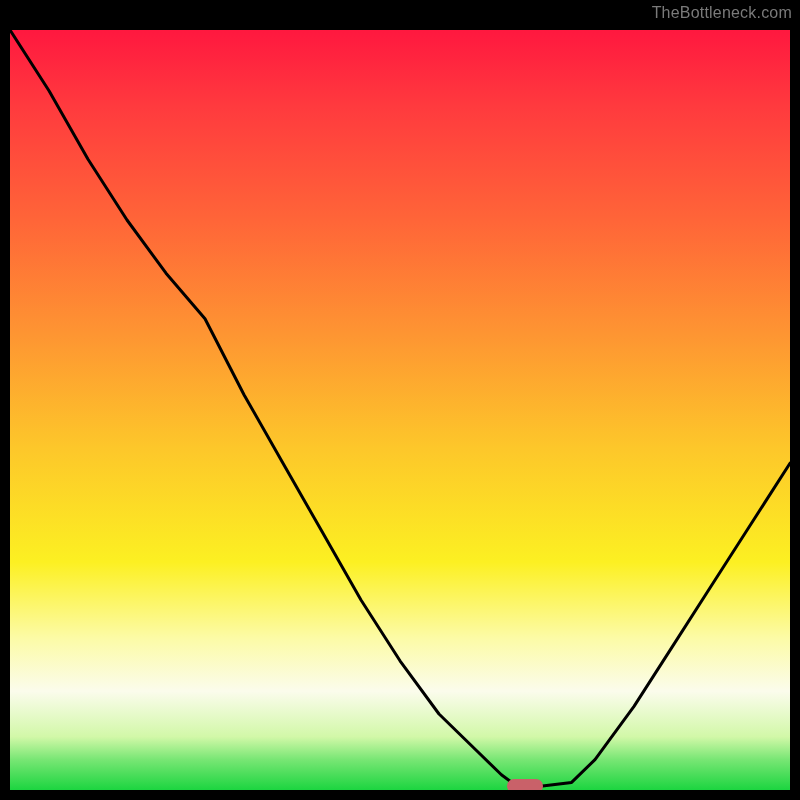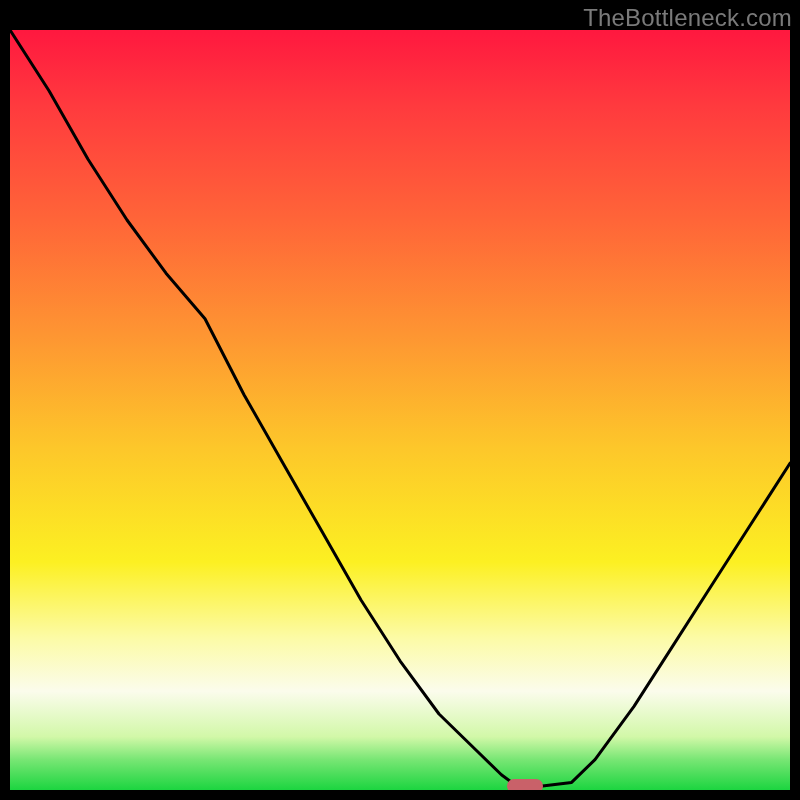--- a/index.html
+++ b/index.html
@@ -50,21 +50,21 @@
     top: 0;
     width: 100%;
     height: 100%;
     pointer-events: none;
   }
   .credit {
     position: absolute;
     top: 4px;
     right: 8px;
     font-family: Arial, Helvetica, sans-serif;
-    font-size: 24px;
+    font-size: 16px;
     color: #7a7a7a;
     font-weight: 400;
     letter-spacing: 0.2px;
   }
   .marker {
     position: absolute;
     width: 36px;
     height: 14px;
     border-radius: 7px;
     background: #c96169;

